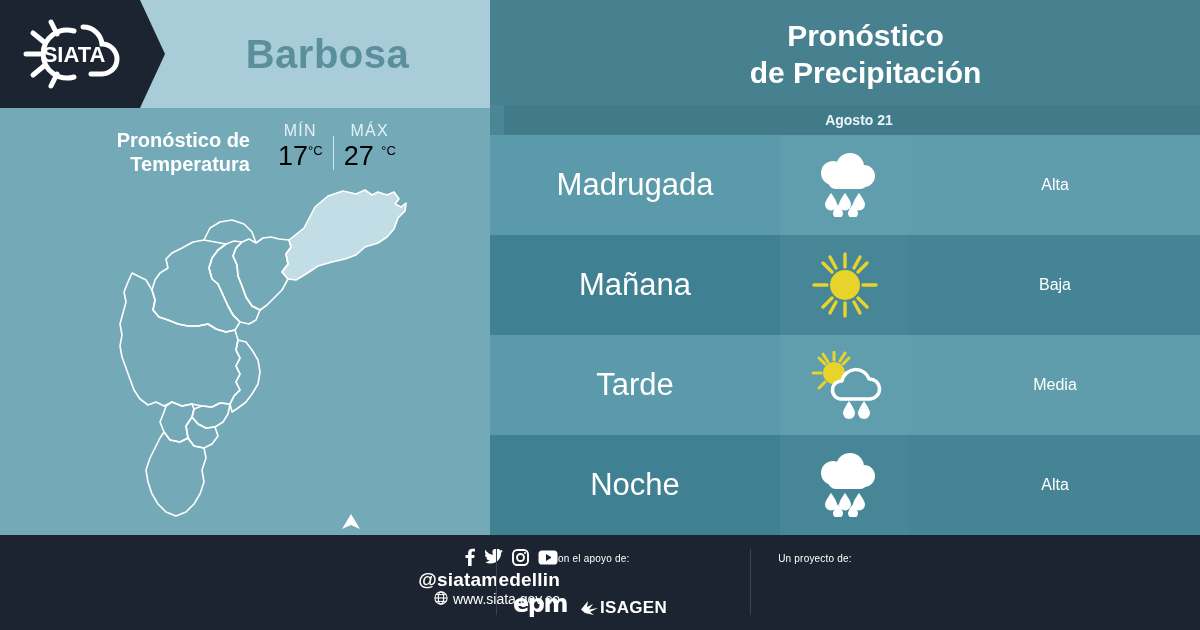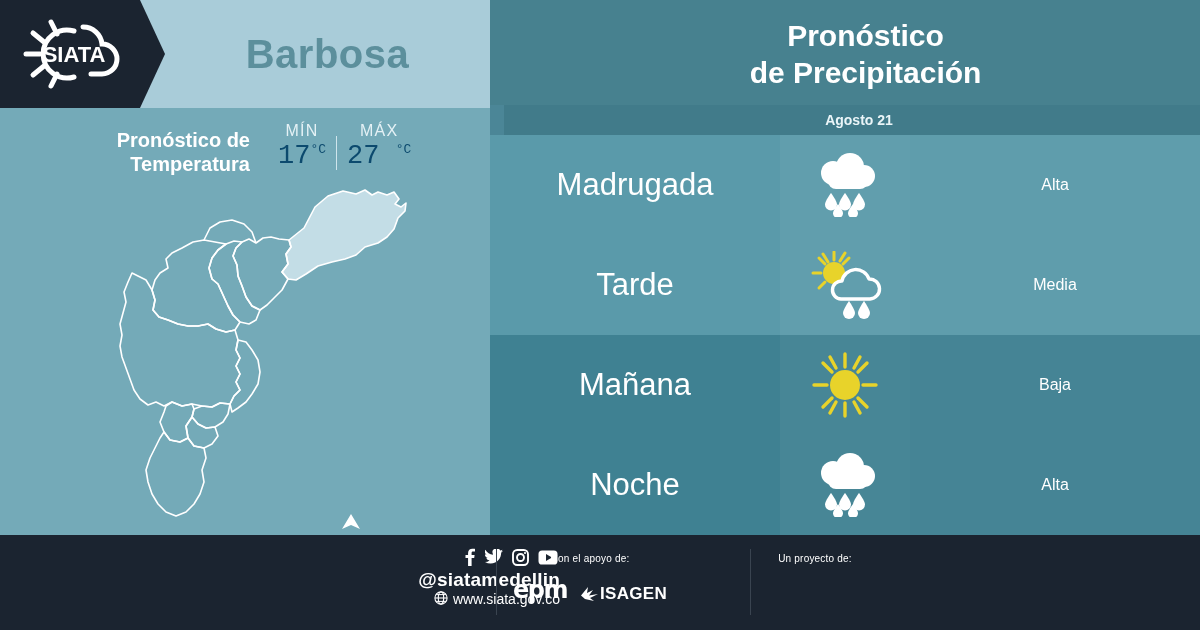--- a/index.html
+++ b/index.html
@@ -26,21 +26,21 @@
   }
 
   .temp-block { position:absolute; left:60px; top:122px; width:370px; height:62px; display:flex; align-items:flex-start; }
   .temp-title {
     font-size:20px; font-weight:bold; color:#ffffff; line-height:1.22;
     text-align:right; width:190px; padding-top:6px;
   }
   .temp-vals { display:flex; margin-left:18px; }
   .temp-cell { text-align:center; padding:0 10px; }
   .temp-cell .lbl { font-size:16px; color:#e4f1f5; letter-spacing:1.2px; display:block; }
-  .temp-cell .val { font-size:27px; color:#0c4a6e; display:block; line-height:1.1; margin-top:2px;font-family:Liberation Mono, monospace; }
+  .temp-cell .val { font-size:27px; color:#000000; display:block; line-height:1.1; margin-top:2px; }
   .temp-cell .val sup { font-size:13px; vertical-align:super; }
   .temp-divider { width:1px; background:#cfe5ec; height:34px; align-self:flex-end; margin-bottom:2px; }
 
   .map-wrap { position:absolute; left:60px; top:180px; width:380px; height:350px; }
   .north-mark { position:absolute; left:278px; top:333px; width:26px; height:40px; text-align:center; }
   .north-mark .n-letter { font-size:21px; font-weight:bold; color:#fff; line-height:1; display:block; margin-top:1px;}
 
   
   .right-panel { position:absolute; left:490px; top:0; width:710px; height:535px; background:#4b8697; }
   .rp-header { position:absolute; left:0; top:0; width:710px; height:105px; background:#47818f; }
@@ -62,21 +62,21 @@
   .shade-right{ position:absolute; left:420px; top:0; width:290px; height:100px; background:rgba(255,255,255,.03); z-index:1; }
 
   
   .footer { position:absolute; left:0; top:535px; width:1200px; height:95px; background:#1b2430; }
   .f-social { position:absolute; left:300px; top:12px; width:260px; text-align:right; color:#fff; }
   .f-icons { display:flex; justify-content:flex-end; gap:9px; align-items:center; height:20px; margin-bottom:2px; padding-right:2px;}
   .f-handle { font-size:19px; font-weight:bold; letter-spacing:.2px; line-height:1.15; }
   .f-web { font-size:14px; display:flex; align-items:flex-start; justify-content:flex-end; gap:5px; line-height:1.2;}
   .f-div { position:absolute; top:14px; width:1px; height:66px; background:#3a4450; }
   .f-supp { position:absolute; left:500px; top:18px; width:180px; text-align:center; color:#fff; }
-  .f-supp-label, .f-proj-label { font-size:10px; margin-bottom:12px; letter-spacing:.2px; }
+  .f-supp-label, .f-proj-label { font-size:10px; margin-bottom:26px; letter-spacing:.2px; }
   .f-logos { display:flex; align-items:flex-end; justify-content:center; gap:14px; }
   .epm-logo { font-size:24px; font-weight:bold; color:#fff; letter-spacing:-1.5px; font-family:"DejaVu Sans", sans-serif; }
   .isagen-logo { font-size:17px; font-weight:bold; color:#fff; letter-spacing:.3px; display:flex; align-items:center; gap:2px;}
   .f-proj { position:absolute; left:715px; top:18px; width:200px; text-align:center; color:#fff; }
 </style>
 </head>
 <body>
 
 <div id="root">
 
@@ -193,48 +193,20 @@
                 <rect x="20" y="20" width="40" height="16" rx="8"></rect>
               <path d="M23 40 c0 0 -6 8 -6 11.5 a6 6 0 0 0 12 0 C29 48 23 40 23 40 Z"></path>
               <path d="M37 40 c0 0 -6 8 -6 11.5 a6 6 0 0 0 12 0 C43 48 37 40 37 40 Z"></path>
               <path d="M51 40 c0 0 -6 8 -6 11.5 a6 6 0 0 0 12 0 C57 48 51 40 51 40 Z"></path>
               <path d="M30 51 c0 0 -5 6.5 -5 9.2 a5 5 0 0 0 10 0 C35 57.5 30 51 30 51 Z"></path>
               <path d="M45 51 c0 0 -5 6.5 -5 9.2 a5 5 0 0 0 10 0 C50 57.5 45 51 45 51 Z"></path>
             </g>
           </svg>
         </div>
         <div class="col-level">Alta</div>
-      </div>
-
-      <div class="frow light">
-        <div class="shade-mid"></div>
-        <div class="shade-right"></div>
-        <div class="col-period">Tarde</div>
-        <div class="col-icon">
-          <svg width="80" height="68" viewBox="0 0 80 68">
-            <circle cx="29" cy="22" r="11" fill="#e8d32a"></circle>
-            <g stroke="#e8d32a" stroke-width="3" stroke-linecap="round">
-              <line x1="29" y1="1" x2="29" y2="9"></line>
-              <line x1="8" y1="22" x2="16" y2="22"></line>
-              <line x1="14" y1="7" x2="20" y2="13"></line>
-              <line x1="14" y1="37" x2="20" y2="31"></line>
-              <line x1="44" y1="7" x2="38" y2="13"></line>
-              <line x1="18" y1="3" x2="23" y2="11"></line>
-              <line x1="40" y1="2" x2="35" y2="10"></line>
-            </g>
-            <g fill="none" stroke="#ffffff" stroke-width="3.4" stroke-linejoin="round" stroke-linecap="round">
-              <path d="M36 48 a9 9 0 0 1 1 -18 a14 14 0 0 1 27 -2 a9.5 9.5 0 0 1 1 20 Z"></path>
-            </g>
-            <g fill="#ffffff">
-              <path d="M44 50 c0 0 -6 8.5 -6 12 a6 6 0 0 0 12 0 C50 58.5 44 50 44 50 Z"></path>
-              <path d="M59 50 c0 0 -6 8.5 -6 12 a6 6 0 0 0 12 0 C65 58.5 59 50 59 50 Z"></path>
-            </g>
-          </svg>
-        </div>
-        <div class="col-level">Media</div>
       </div>
 
       <div class="frow dark">
         <div class="shade-mid"></div>
         <div class="shade-right"></div>
         <div class="col-period">Mañana</div>
         <div class="col-icon">
           <svg width="72" height="72" viewBox="0 0 72 72">
             <circle cx="36" cy="36" r="15" fill="#e8d32a"></circle>
             <g stroke="#e8d32a" stroke-width="3.4" stroke-linecap="round">
@@ -249,20 +221,48 @@
               <line x1="21" y1="8" x2="27" y2="19"></line>
                 <line x1="45" y1="53" x2="51" y2="64"></line>
               <line x1="51" y1="8" x2="45" y2="19"></line>
                 <line x1="27" y1="53" x2="21" y2="64"></line>
             </g>
           </svg>
         </div>
         <div class="col-level">Baja</div>
       </div>
 
+      <div class="frow light">
+        <div class="shade-mid"></div>
+        <div class="shade-right"></div>
+        <div class="col-period">Tarde</div>
+        <div class="col-icon">
+          <svg width="80" height="68" viewBox="0 0 80 68">
+            <circle cx="29" cy="22" r="11" fill="#e8d32a"></circle>
+            <g stroke="#e8d32a" stroke-width="3" stroke-linecap="round">
+              <line x1="29" y1="1" x2="29" y2="9"></line>
+              <line x1="8" y1="22" x2="16" y2="22"></line>
+              <line x1="14" y1="7" x2="20" y2="13"></line>
+              <line x1="14" y1="37" x2="20" y2="31"></line>
+              <line x1="44" y1="7" x2="38" y2="13"></line>
+              <line x1="18" y1="3" x2="23" y2="11"></line>
+              <line x1="40" y1="2" x2="35" y2="10"></line>
+            </g>
+            <g fill="none" stroke="#ffffff" stroke-width="3.4" stroke-linejoin="round" stroke-linecap="round">
+              <path d="M36 48 a9 9 0 0 1 1 -18 a14 14 0 0 1 27 -2 a9.5 9.5 0 0 1 1 20 Z"></path>
+            </g>
+            <g fill="#ffffff">
+              <path d="M44 50 c0 0 -6 8.5 -6 12 a6 6 0 0 0 12 0 C50 58.5 44 50 44 50 Z"></path>
+              <path d="M59 50 c0 0 -6 8.5 -6 12 a6 6 0 0 0 12 0 C65 58.5 59 50 59 50 Z"></path>
+            </g>
+          </svg>
+        </div>
+        <div class="col-level">Media</div>
+      </div>
+
       <div class="frow dark">
         <div class="shade-mid"></div>
         <div class="shade-right"></div>
         <div class="col-period">Noche</div>
         <div class="col-icon">
           <svg width="74" height="64" viewBox="0 0 74 64">
             <g fill="#ffffff">
               <circle cx="25" cy="20" r="12"></circle>
                 <circle cx="42" cy="14" r="14"></circle>
               <circle cx="56" cy="23" r="11"></circle>

